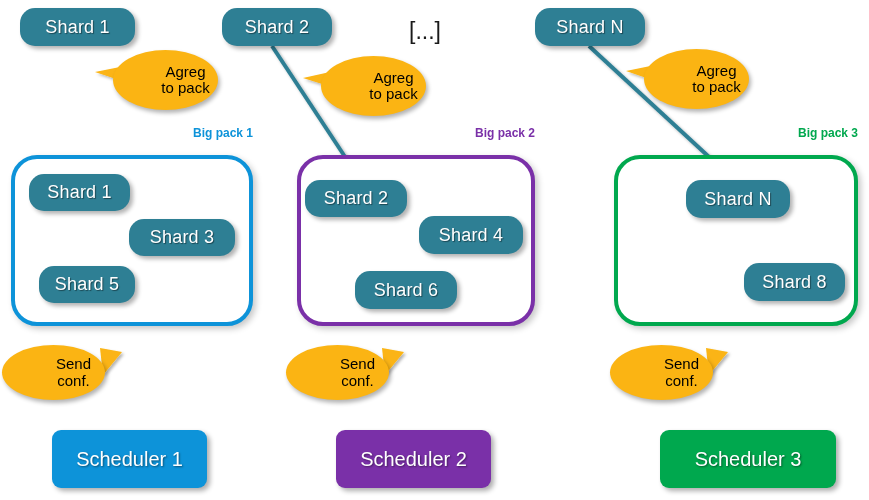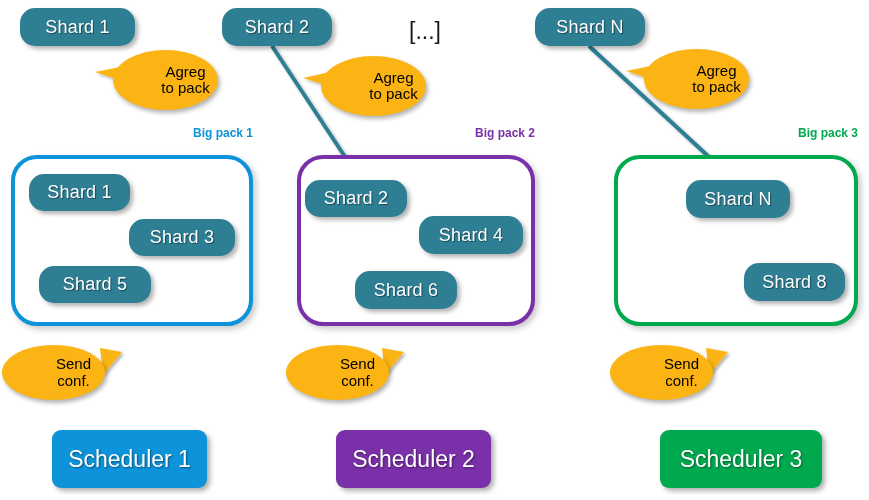--- a/index.html
+++ b/index.html
@@ -40,21 +40,21 @@
     position: absolute;
     border-radius: 9px;
     display: flex;
     align-items: center;
     justify-content: center;
     box-shadow: 3px 3px 5px rgba(0,0,0,0.32);
     box-sizing: border-box;
   }
   .scheduler span {
     color: #ffffff;
-    font-size: 23px;
+    font-size: 20px;
     text-shadow: 1px 1px 2px rgba(0,0,0,0.45);
     white-space: nowrap;
   }
 
   
   .pack {
     position: absolute;
     background: #ffffff;
     border-style: solid;
     border-width: 4px;
@@ -180,21 +180,21 @@
   <div class="pack-label" style="left:133px; top:126px; width:120px; color:#0D93D9;">Big pack 1</div>
 
   <div class="pack" style="left:11px; top:155px; width:242px; height:171px; border-color:#0D93D9;"></div>
 
   <div class="shard" style="left:29px; top:174px; width:101px; height:37px;">
     <span>Shard 1</span>
   </div>
   <div class="shard" style="left:129px; top:219px; width:106px; height:37px;">
     <span>Shard 3</span>
   </div>
-  <div class="shard" style="left:39px; top:266px; width:112px; height:37px;">
+  <div class="shard" style="left:39px; top:266px; width:96px; height:37px;">
     <span>Shard 5</span>
   </div>
 
   <div class="pack-label" style="left:415px; top:126px; width:120px; color:#7A30A8;">Big pack 2</div>
 
   <div class="pack" style="left:297px; top:155px; width:238px; height:171px; border-color:#7A30A8;"></div>
 
   <div class="shard" style="left:305px; top:180px; width:102px; height:37px;">
     <span>Shard 2</span>
   </div>
@@ -229,17 +229,17 @@
   </div>
 
   <div class="scheduler" style="left:52px; top:430px; width:155px; height:58px; background:#0D93D9;">
     <span>Scheduler 1</span>
   </div>
 
   <div class="scheduler" style="left:336px; top:430px; width:155px; height:58px; background:#7A30A8;">
     <span>Scheduler 2</span>
   </div>
 
-  <div class="scheduler" style="left:660px; top:430px; width:162px; height:58px; background:#00A84E;">
+  <div class="scheduler" style="left:660px; top:430px; width:176px; height:58px; background:#00A84E;">
     <span>Scheduler 3</span>
   </div>
 
 </div>
 
 </body></html>

